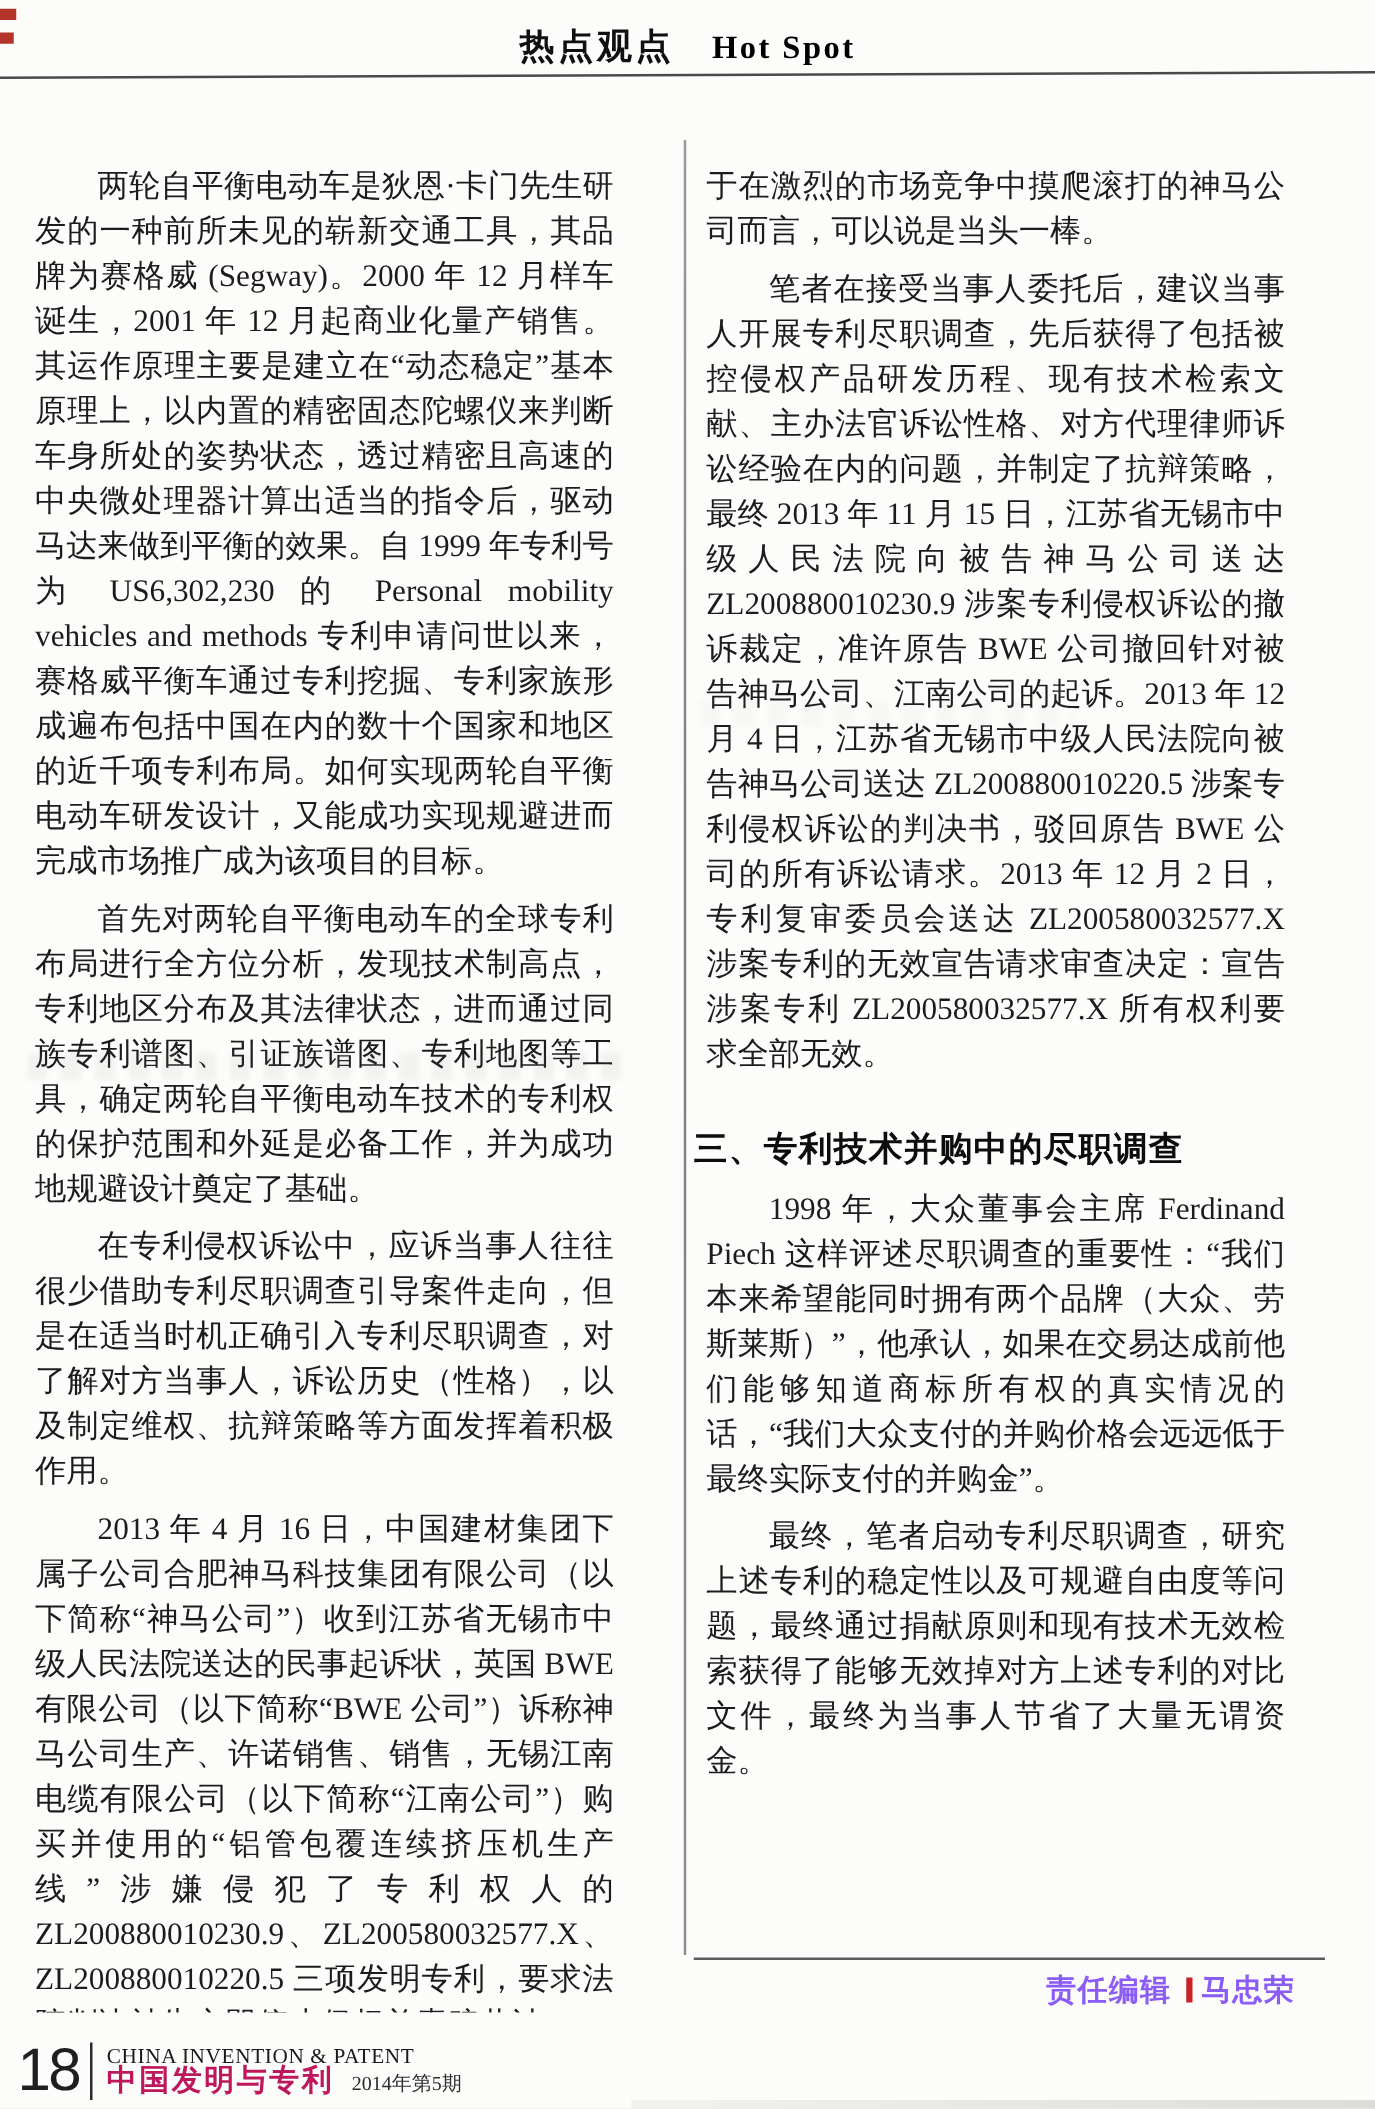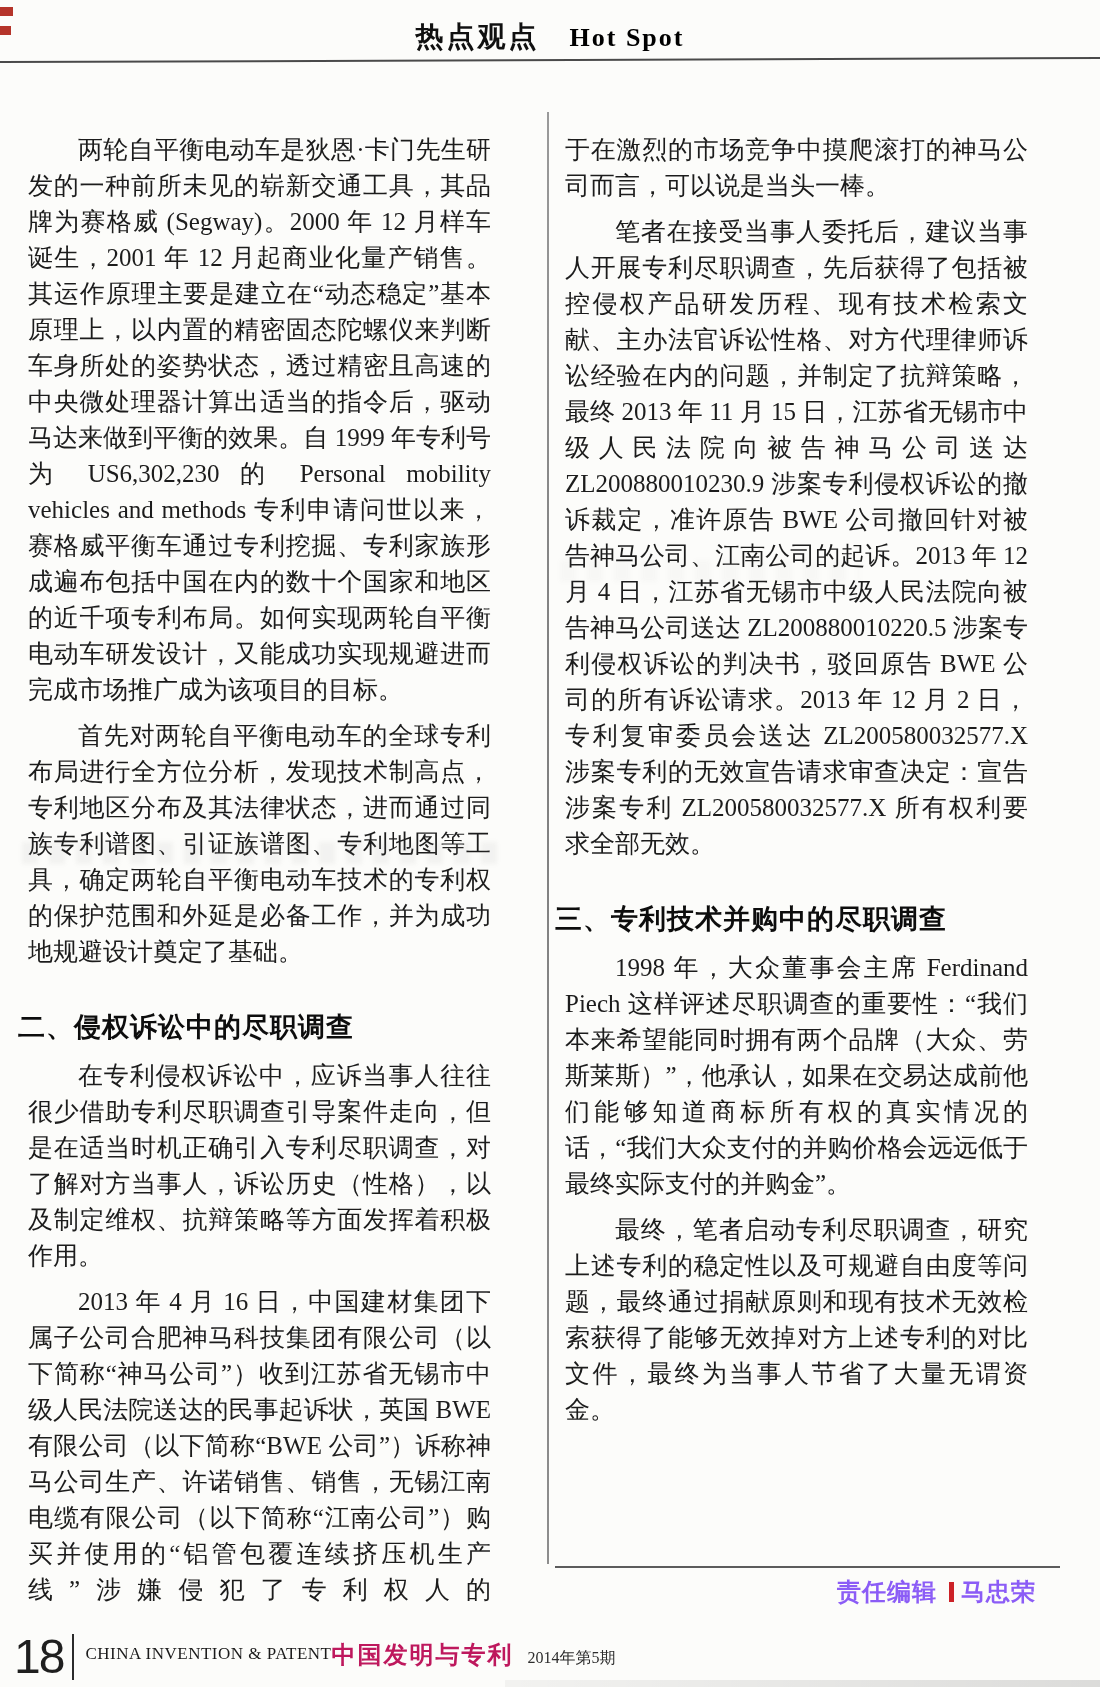--- a/index.html
+++ b/index.html
@@ -80,21 +80,21 @@
 
   
   .footer{
     position:absolute;left:14px;bottom:6px;display:flex;align-items:center;
   }
   .footer .pagenum{
     font-family:"Liberation Sans","DejaVu Sans",sans-serif;
     font-size:48px;line-height:48px;color:#1f1f1f;letter-spacing:-2px;
   }
   .footer .vbar{width:2px;height:46px;background:#2b2b2b;margin:0 11px 0 9px;}
-  .footer .jr{display:flex;flex-direction:row;justify-content:center;}
+  .footer .jr{display:flex;flex-direction:column;justify-content:center;}
   .footer .jr .en{
     font-family:"Liberation Serif","DejaVu Serif",serif;
     font-size:17px;line-height:19px;color:#1a1a1a;letter-spacing:.5px;
   }
   .footer .jr .cnrow{display:flex;align-items:baseline;}
   .footer .jr .cn{
     font-family:Liberation Mono, monospace;
     font-weight:700;font-size:24px;line-height:26px;color:#be185d;letter-spacing:2px;
   }
   .footer .jr .issue{
@@ -118,21 +118,20 @@
   <div class="header">
     <span class="cn">热点观点</span><span class="en">Hot Spot</span>
   </div>
   <div class="header-rule"></div>
 
   <div class="col-divider"></div>
 
   <div class="col left">
       <div class="para body">两轮自平衡电动车是狄恩·卡门先生研发的一种前所未见的崭新交通工具，其品牌为赛格威 (Segway)。2000 年 12 月样车诞生，2001 年 12 月起商业化量产销售。其运作原理主要是建立在“动态稳定”基本原理上，以内置的精密固态陀螺仪来判断车身所处的姿势状态，透过精密且高速的中央微处理器计算出适当的指令后，驱动马达来做到平衡的效果。自 1999 年专利号为 US6,302,230 的 Personal mobility vehicles and methods 专利申请问世以来，赛格威平衡车通过专利挖掘、专利家族形成遍布包括中国在内的数十个国家和地区的近千项专利布局。如何实现两轮自平衡电动车研发设计，又能成功实现规避进而完成市场推广成为该项目的目标。</div>
       <div class="para body">首先对两轮自平衡电动车的全球专利布局进行全方位分析，发现技术制高点，专利地区分布及其法律状态，进而通过同族专利谱图、引证族谱图、专利地图等工具，确定两轮自平衡电动车技术的专利权的保护范围和外延是必备工作，并为成功地规避设计奠定了基础。</div>
-      <div class="sec-heading">二、侵权诉讼中的尽职调查</div>
       <div class="para body">在专利侵权诉讼中，应诉当事人往往很少借助专利尽职调查引导案件走向，但是在适当时机正确引入专利尽职调查，对了解对方当事人，诉讼历史（性格），以及制定维权、抗辩策略等方面发挥着积极作用。</div>
       <div class="para body">2013 年 4 月 16 日，中国建材集团下属子公司合肥神马科技集团有限公司（以下简称“神马公司”）收到江苏省无锡市中级人民法院送达的民事起诉状，英国 BWE 有限公司（以下简称“BWE 公司”）诉称神马公司生产、许诺销售、销售，无锡江南电缆有限公司（以下简称“江南公司”）购买并使用的“铝管包覆连续挤压机生产线”涉嫌侵犯了专利权人的 ZL200880010230.9、ZL200580032577.X、ZL200880010220.5 三项发明专利，要求法院判决被告立即停止侵权并索赔共计 2700 万元人民币。同时，法院随附了进行证据保全的民事裁定书，最后一句：本裁定立即执行。如不服本裁定可以申请复议，但不停止执行。除了应诉通知书之外，法院同时送达了开庭传票，开庭时间一栏赫然写着 2013 年 5 月 22 日。掐指一算，包含五一假期以及休息日仅仅 36 天时间。对</div>
     </div>
   <div class="col right">
       <div class="para cont">于在激烈的市场竞争中摸爬滚打的神马公司而言，可以说是当头一棒。</div>
       <div class="para body">笔者在接受当事人委托后，建议当事人开展专利尽职调查，先后获得了包括被控侵权产品研发历程、现有技术检索文献、主办法官诉讼性格、对方代理律师诉讼经验在内的问题，并制定了抗辩策略，最终 2013 年 11 月 15 日，江苏省无锡市中级人民法院向被告神马公司送达 ZL200880010230.9 涉案专利侵权诉讼的撤诉裁定，准许原告 BWE 公司撤回针对被告神马公司、江南公司的起诉。2013 年 12 月 4 日，江苏省无锡市中级人民法院向被告神马公司送达 ZL200880010220.5 涉案专利侵权诉讼的判决书，驳回原告 BWE 公司的所有诉讼请求。2013 年 12 月 2 日，专利复审委员会送达 ZL200580032577.X 涉案专利的无效宣告请求审查决定：宣告涉案专利 ZL200580032577.X 所有权利要求全部无效。</div>
       <div class="sec-heading">三、专利技术并购中的尽职调查</div>
       <div class="para body">1998 年，大众董事会主席 Ferdinand Piech 这样评述尽职调查的重要性：“我们本来希望能同时拥有两个品牌（大众、劳斯莱斯）”，他承认，如果在交易达成前他们能够知道商标所有权的真实情况的话，“我们大众支付的并购价格会远远低于最终实际支付的并购金”。</div>
       <div class="para body">最终，笔者启动专利尽职调查，研究上述专利的稳定性以及可规避自由度等问题，最终通过捐献原则和现有技术无效检索获得了能够无效掉对方上述专利的对比文件，最终为当事人节省了大量无谓资金。</div>
     </div>

